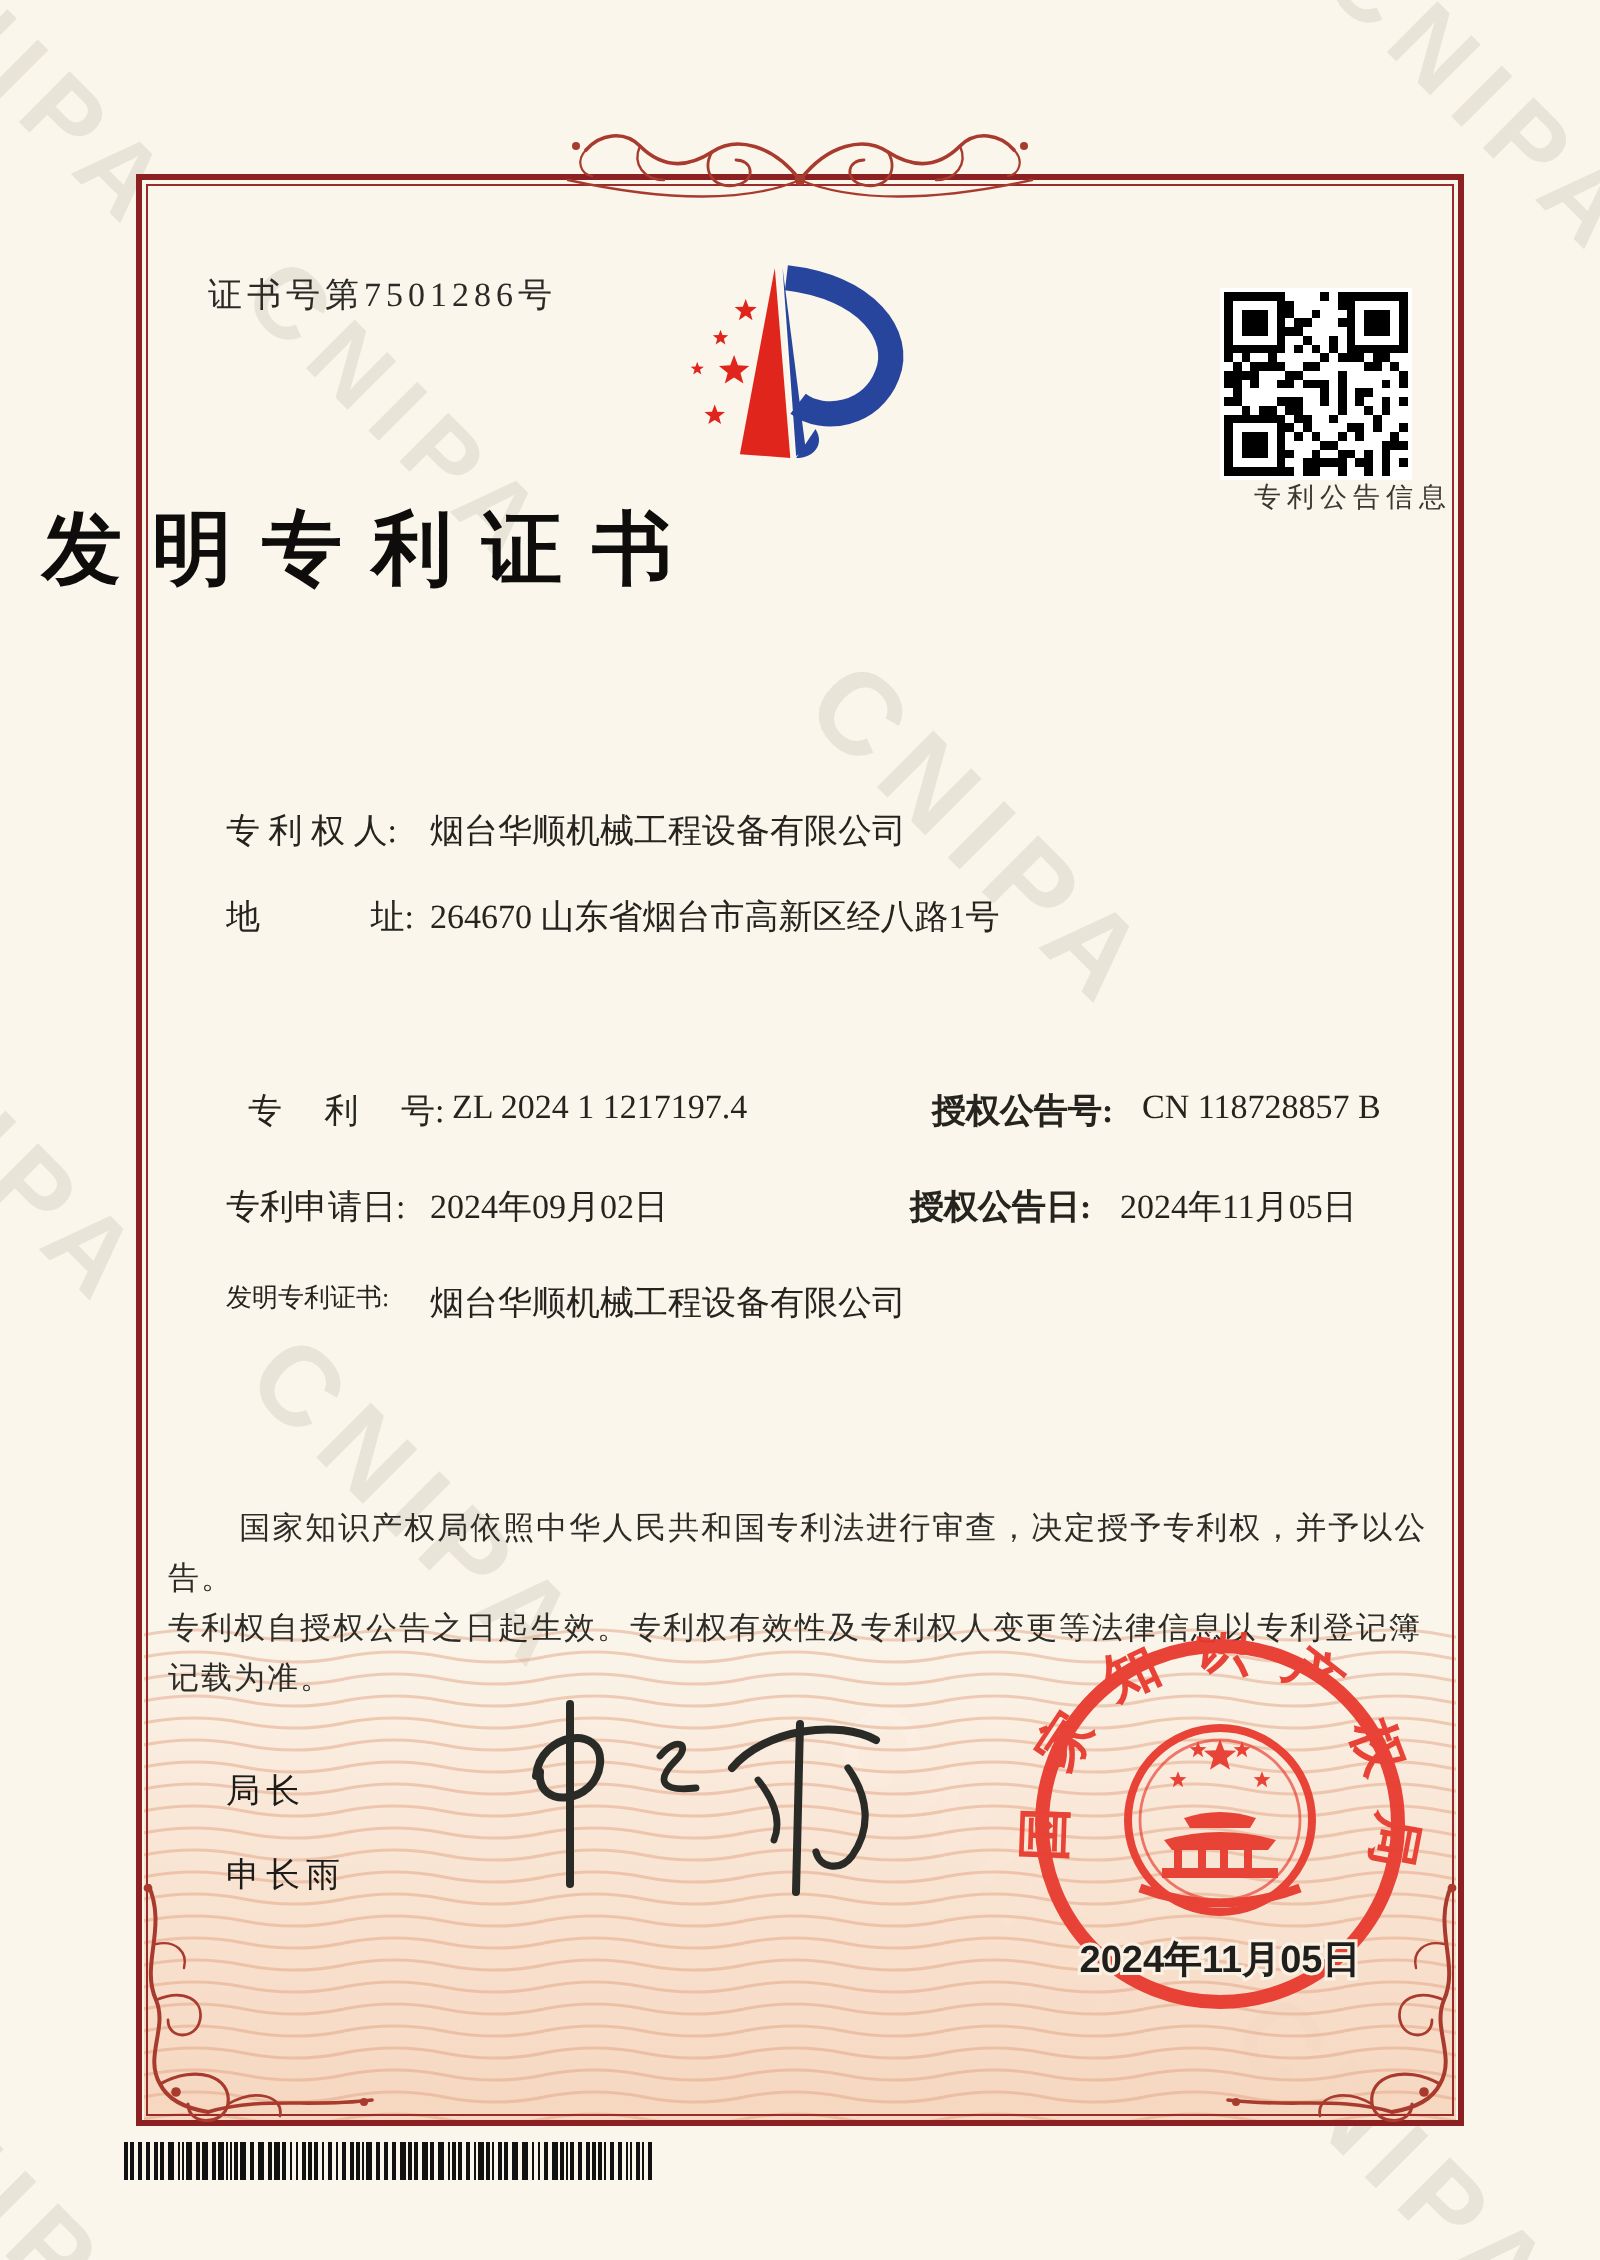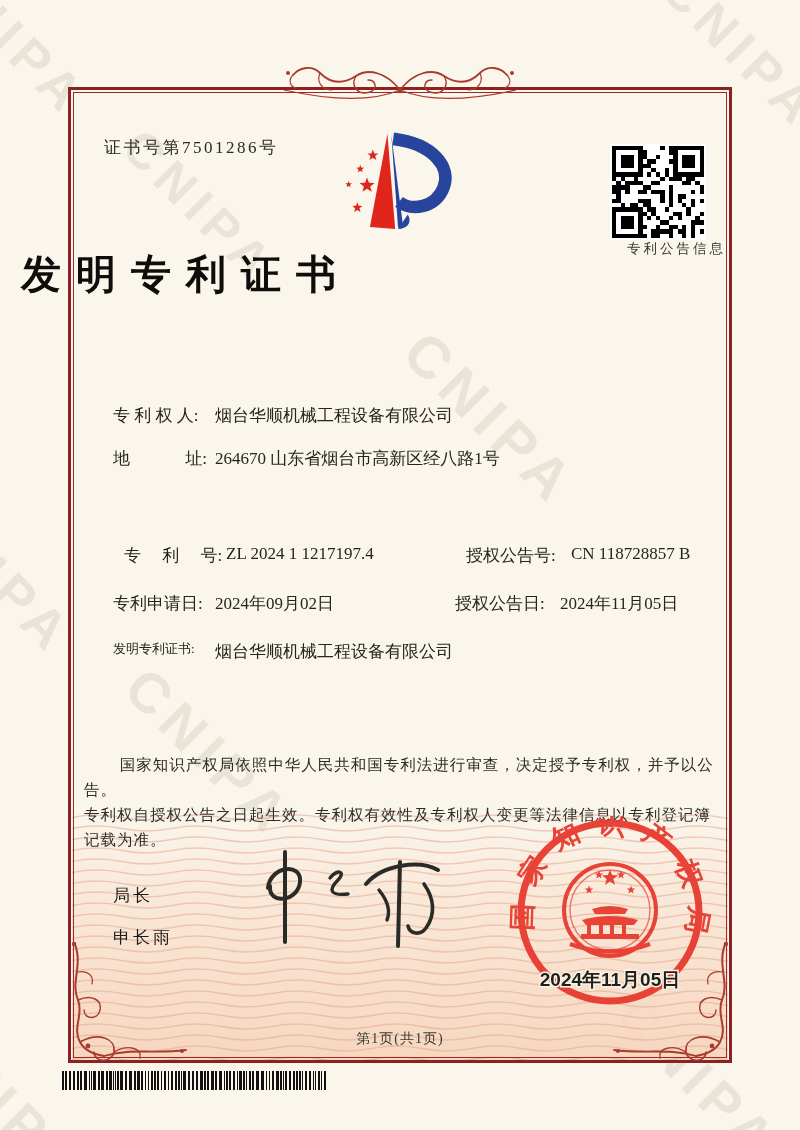--- a/index.html
+++ b/index.html
@@ -26,21 +26,21 @@
   .qrlabel{position:absolute;left:586px;top:240px;width:140px;text-align:right;
            font-size:13.5px;letter-spacing:3px;color:#3a3830;z-index:3;}
   .title{position:absolute;left:0;top:247px;width:800px;font-size:40px;
          font-weight:bold;letter-spacing:15px;padding-left:21px;box-sizing:border-box;
          color:#0e0d0b;z-index:3;}
   
   .row{position:absolute;left:113px;width:620px;font-size:17px;z-index:3;color:#26241f;}
   .row .label{display:inline-block;width:102px;white-space:pre;vertical-align:top;}
   .row .label.small{font-size:13px;}
   .row .value{white-space:pre;}
-  .col2l{position:absolute;left:342px;top:0;white-space:pre;}
+  .col2l{position:absolute;left:342px;top:0;white-space:pre;font-weight:bold;}
   .col2v{position:absolute;left:447px;top:0;white-space:pre;text-align:right;}
   
   .statement{position:absolute;left:84px;top:752px;width:636px;font-size:15.5px;
              line-height:25px;letter-spacing:1px;color:#2e2c27;z-index:3;}
   .statement .l1{text-indent:2.3em;}
   
   .post{position:absolute;left:113px;font-family:"Liberation Sans","DejaVu Sans",sans-serif;
         font-size:17px;letter-spacing:3px;color:#1d1c19;z-index:4;}
   .sig{position:absolute;left:242px;top:842px;z-index:4;}
   
@@ -324,21 +324,20 @@
       <rect x="84" y="109" width="4" height="9" fill="#e8392e"></rect>
       <rect x="96" y="109" width="4" height="9" fill="#e8392e"></rect>
       <rect x="107" y="109" width="4" height="9" fill="#e8392e"></rect>
       <rect x="119" y="109" width="4" height="9" fill="#e8392e"></rect>
       <rect x="78" y="118" width="58" height="5" fill="#e8392e"></rect>
       <path d="M67,128 Q107,143 147,128" fill="none" stroke="#e8392e" stroke-width="4.5"></path>
     </g>
     <text x="107" y="170" text-anchor="middle" font-size="19" font-weight="bold" fill="#141412" style="paint-order:stroke;stroke:#fbf3e7;stroke-width:3px;" font-family="'Liberation Sans','DejaVu Sans',sans-serif">2024年11月05日</text>
   </svg>
 
-  <div class="pageno">第1页(共1页)</div>
   <svg class="barcode" id="barcodesvg" width="272" height="19">
       <rect x="0" y="0" width="2" height="19" fill="#111"></rect>
       <rect x="3" y="0" width="2" height="19" fill="#111"></rect>
       <rect x="7" y="0" width="2" height="19" fill="#111"></rect>
       <rect x="11" y="0" width="2" height="19" fill="#111"></rect>
       <rect x="15" y="0" width="2" height="19" fill="#111"></rect>
       <rect x="18" y="0" width="2" height="19" fill="#111"></rect>
       <rect x="22" y="0" width="3" height="19" fill="#111"></rect>
       <rect x="27" y="0" width="1" height="19" fill="#111"></rect>
       <rect x="29" y="0" width="1" height="19" fill="#111"></rect>

